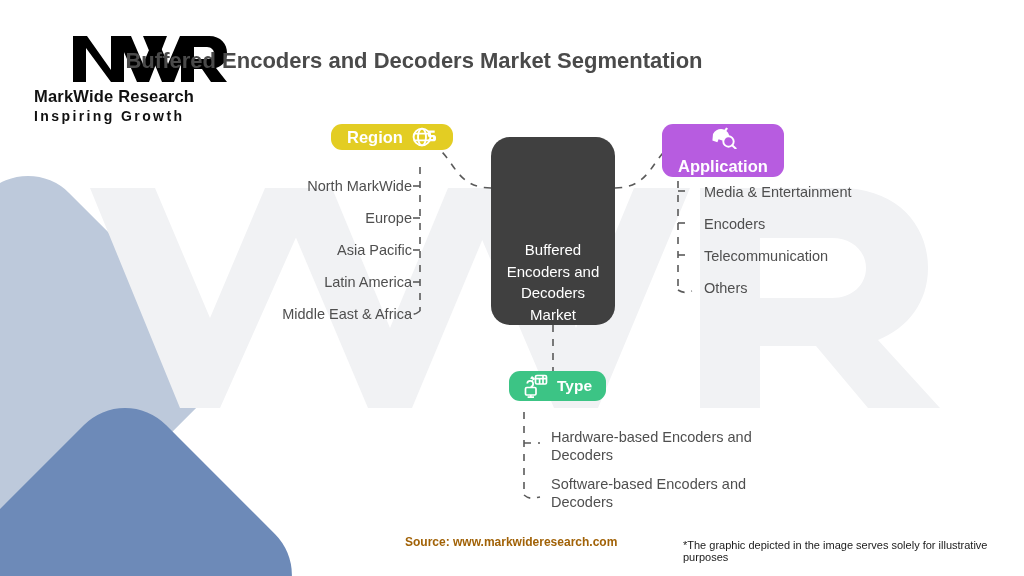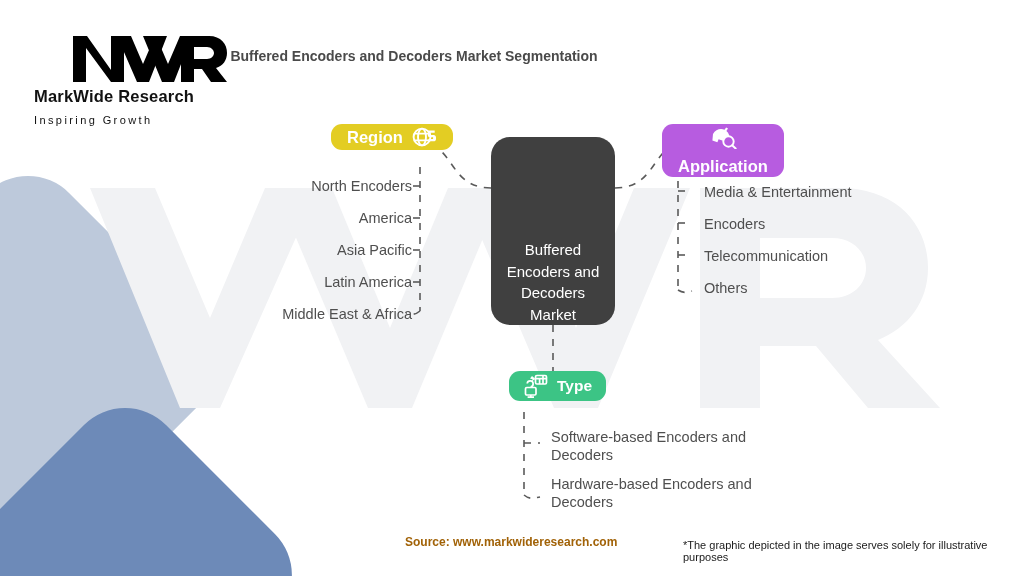--- a/index.html
+++ b/index.html
@@ -65,36 +65,36 @@
     margin: 0 auto;
   }
   .logo-name {
     font-size: 16.5px;
     font-weight: bold;
     color: #111111;
     letter-spacing: 0.2px;
     margin-top: 1px;
   }
   .logo-tag {
-    font-size: 11px;
-    font-weight: normal;
+    font-size: 14px;
+    font-weight: bold;
     color: #111111;
     letter-spacing: 2.4px;
-    margin-top: 8px;
+    margin-top: 2px;
   }
 
   
   .title {
     position: absolute;
     left: 0;
     top: 48px;
     width: 828px;
     box-sizing: border-box;
     text-align: center;
-    font-size: 14px;
+    font-size: 22px;
     font-weight: bold;
     color: #4a4a4a;
   }
 
   
   #connectors {
     position: absolute;
     left: 0;
     top: 0;
     width: 1024px;
@@ -313,35 +313,35 @@
           <path d="M7.8 22 V24.2 M4.6 24.2 H11"></path>
           <path d="M4.2 10.5 a3 3 0 1 1 3.4 3.4"></path>
         </g>
         <path d="M9.0 3.0 L12.4 6.1 L8.6 8.6 L9.6 6.2 L7.0 5.6 Z" fill="#ffffff"></path>
       </svg>
     </span>
     <span>Type</span>
   </div>
 
   <div class="items items-region">
-    <div class="item">North Encoders</div>
-    <div class="item">America</div>
+    <div class="item">North MarkWide</div>
+    <div class="item">Europe</div>
     <div class="item">Asia Pacific</div>
     <div class="item">Latin America</div>
     <div class="item">Middle East &amp; Africa</div>
   </div>
 
   <div class="items items-application">
     <div class="item">Media &amp; Entertainment</div>
     <div class="item">Encoders</div>
     <div class="item">Telecommunication</div>
     <div class="item">Others</div>
   </div>
 
   <div class="items items-type">
+    <div class="item">Hardware-based Encoders and Decoders</div>
     <div class="item">Software-based Encoders and Decoders</div>
-    <div class="item">Hardware-based Encoders and Decoders</div>
   </div>
 
   <div class="source">Source: www.markwideresearch.com</div>
   <div class="disclaimer">*The graphic depicted in the image serves solely for illustrative purposes</div>
 
 </div>
 
 </body></html>

